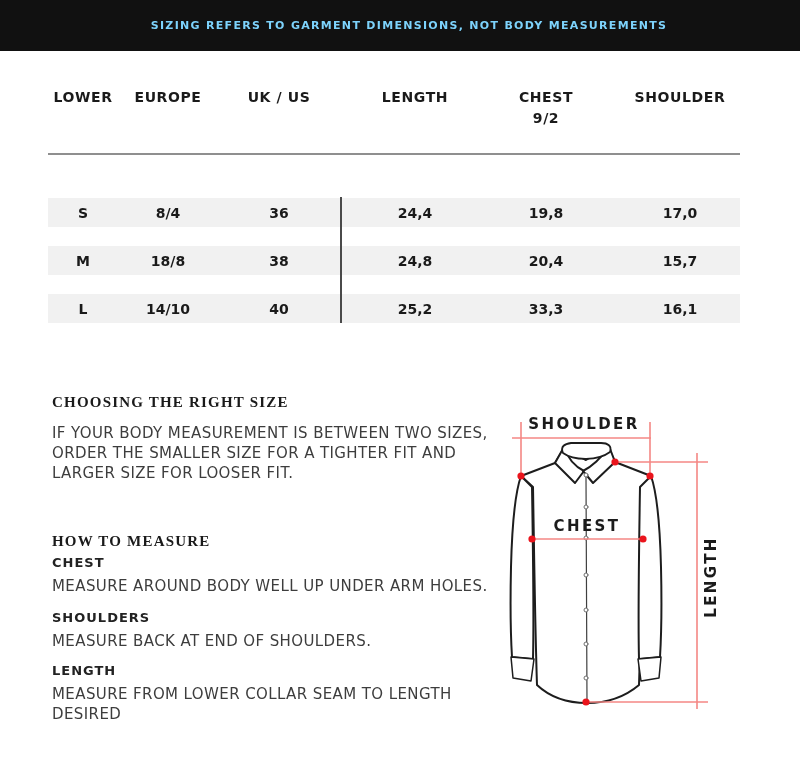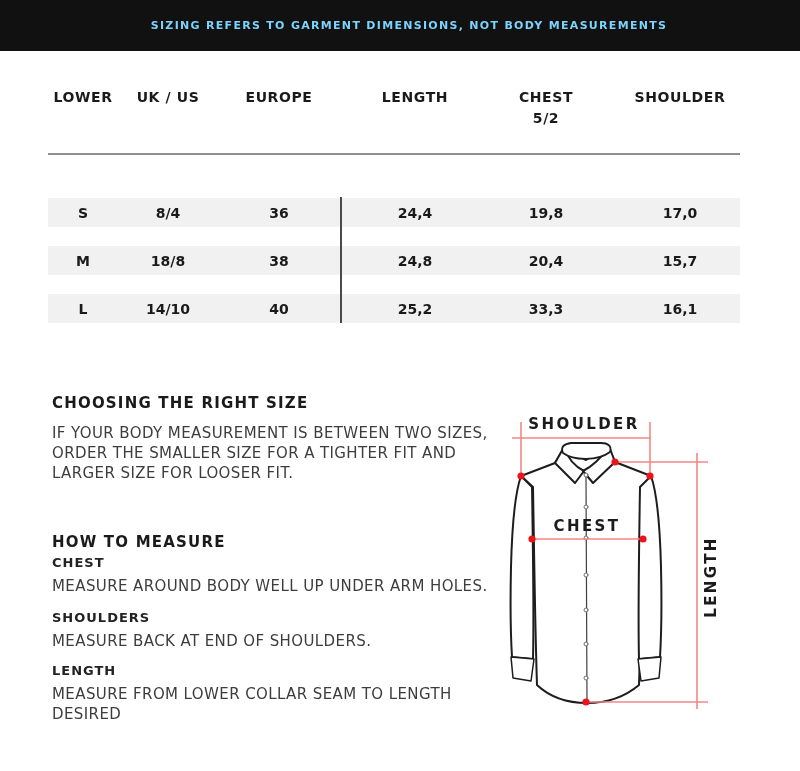--- a/index.html
+++ b/index.html
@@ -19,21 +19,21 @@
   .thead{position:absolute;left:0;top:0;width:692px;}
   .th{font-weight:bold;font-size:14px;letter-spacing:.6px;text-align:center;line-height:15px;}
   .th .sub{display:block;margin-top:6px;}
   .col-shoulder{padding-left:18px;}
   .rule{position:absolute;left:0;top:63px;width:692px;height:2px;background:#8f8f8f;}
   .tbody{position:absolute;left:0;top:108px;width:692px;}
   .trow{height:29px;margin-bottom:19px;background:#f1f1f1;align-items:center;}
   .td{font-weight:bold;font-size:14px;text-align:center;color:#1a1a1a;}
   .vdivider{position:absolute;left:292px;top:107px;width:1.5px;height:126px;background:#4a4a4a;}
   
-  .sec-heading{position:absolute;left:52px;font-weight:bold;font-size:15px;letter-spacing:1.2px;white-space:nowrap;}
+  .sec-heading{position:absolute;left:52px;font-weight:bold;font-size:15px;letter-spacing:1.2px;white-space:nowrap;font-family:Liberation Serif, serif;}
   .body-text{position:absolute;left:52px;font-size:15px;letter-spacing:.4px;line-height:20px;color:#3d3d3d;white-space:pre-line;}
   .measure-item{position:absolute;left:52px;}
   .measure-term{font-weight:bold;font-size:13px;letter-spacing:1px;color:#222;}
   .measure-desc{margin-top:6px;font-size:15px;letter-spacing:.4px;line-height:20px;color:#3d3d3d;white-space:pre-line;}
   
   .diagram{position:absolute;left:480px;top:415px;width:260px;height:300px;}
   .diagram text{
     font-family:"DejaVu Sans","Liberation Sans",sans-serif;
     font-weight:bold;font-size:15px;letter-spacing:2.4px;fill:#1b1b1b;
   }
@@ -43,24 +43,24 @@
 
 <div class="page">
 
   <header class="banner">
     <span>SIZING REFERS TO GARMENT DIMENSIONS, NOT BODY MEASUREMENTS</span>
   </header>
 
   <section class="size-table">
     <div class="thead tgrid">
       <div class="th"><span>LOWER</span></div>
+      <div class="th"><span>EUROPE</span></div>
       <div class="th"><span>UK / US</span></div>
-      <div class="th"><span>EUROPE</span></div>
       <div class="th"><span>LENGTH</span></div>
-      <div class="th"><span>CHEST</span><span class="sub">5/2</span></div>
+      <div class="th"><span>CHEST</span><span class="sub">9/2</span></div>
       <div class="th col-shoulder"><span>SHOULDER</span></div>
     </div>
     <div class="rule"></div>
     <div class="tbody">
       <div class="trow tgrid">
         <div class="td">S</div>
         <div class="td">8/4</div>
         <div class="td">36</div>
         <div class="td">24,4</div>
         <div class="td">19,8</div>

